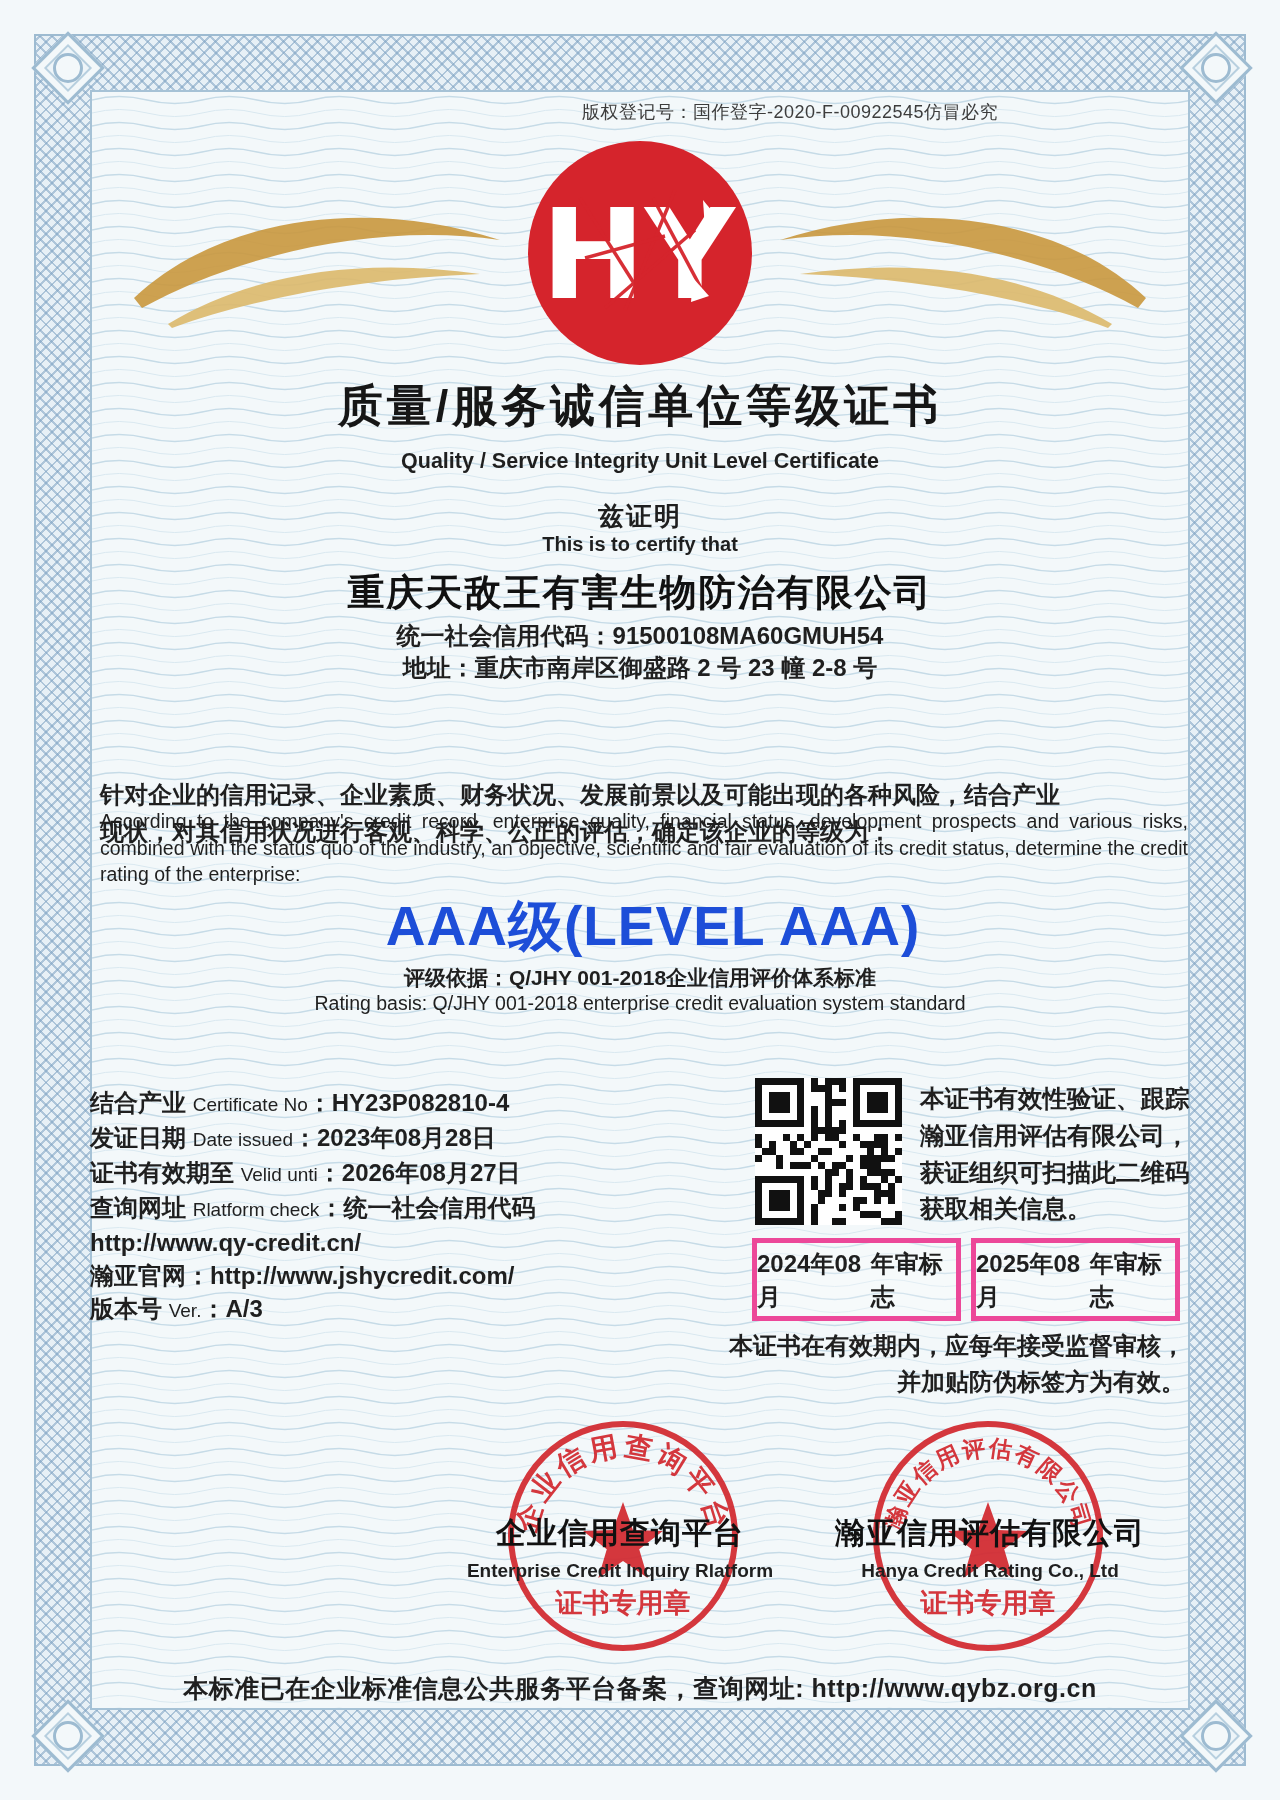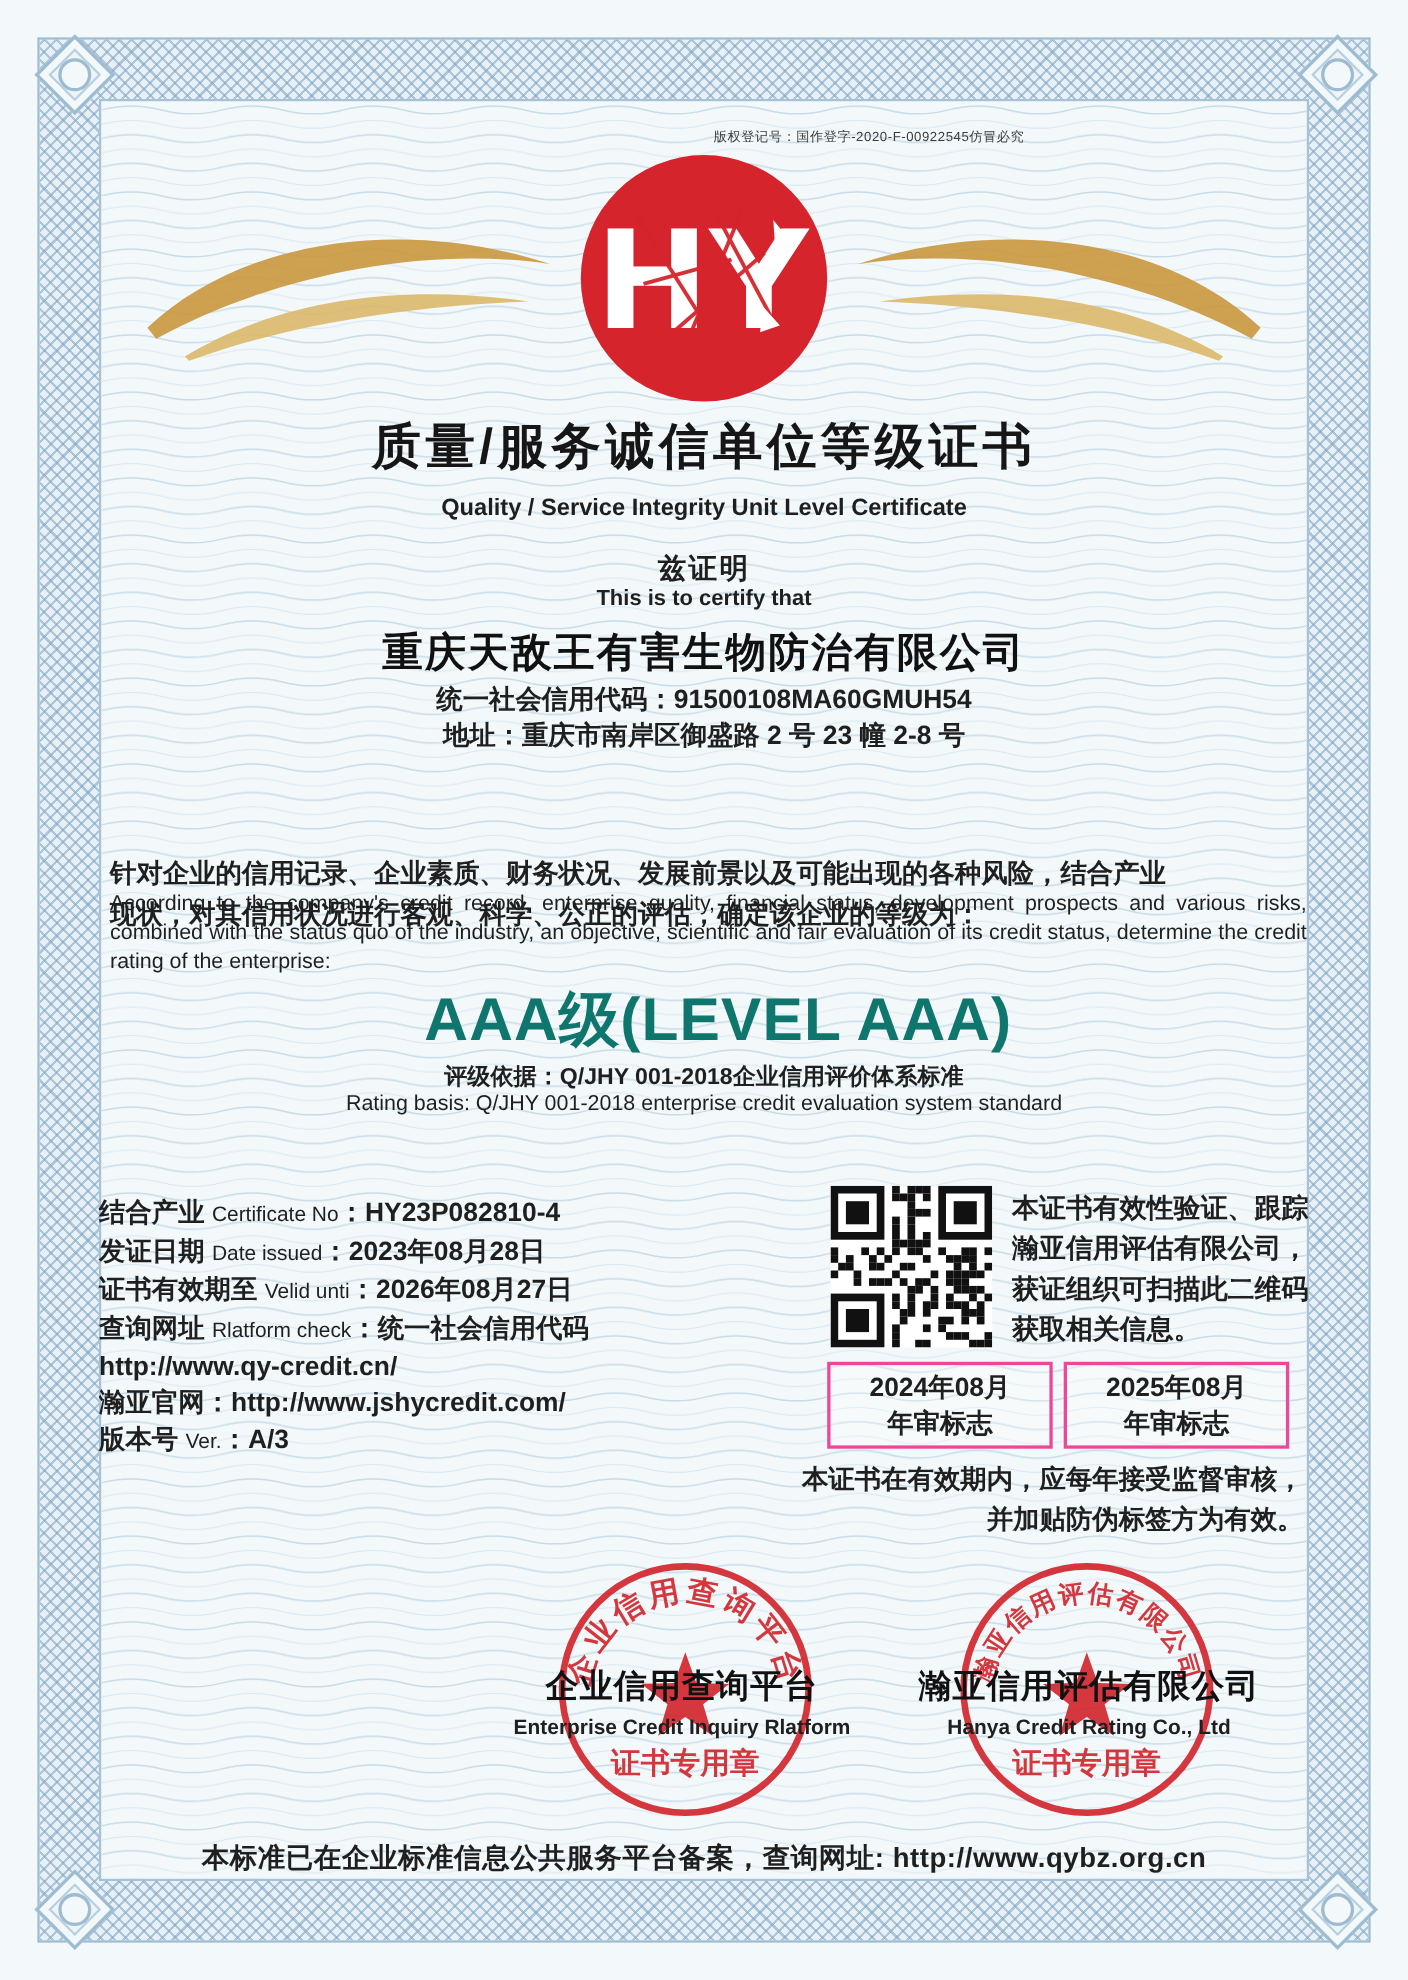--- a/index.html
+++ b/index.html
@@ -29,21 +29,21 @@
     transform:rotate(45deg); background:#eef5f9; border:3px solid #9dbbd1;
     box-shadow:inset 0 0 0 6px #f3f8fa, inset 0 0 0 8px #b7cfdf;
   }
   .corner .button{
     position:absolute; left:35px; top:35px; width:24px; height:24px; border-radius:50%;
     background:#f3f8fa; border:3px solid #9dbbd1;
   }
   .c-tl{left:18px;top:18px;} .c-tr{right:18px;top:18px;} .c-bl{left:18px;bottom:18px;} .c-br{right:18px;bottom:18px;}
   
   .abs{position:absolute; left:0; right:0; text-align:center; z-index:5;}
-  .copyright{left:300px; right:0; top:100px; font-size:12px; color:#3c3c3c; letter-spacing:.5px;margin-top:16px;}
+  .copyright{left:300px; right:0; top:100px; font-size:18px; color:#3c3c3c; letter-spacing:.5px;}
   svg.logo{position:absolute; left:525px; top:138px; z-index:5;}
   svg.flourish{position:absolute; top:196px; z-index:4;}
   .fl-left{left:128px;} .fl-right{left:762px; transform:scaleX(-1);}
   .title-cn{top:376px; font-size:45px; font-weight:700; letter-spacing:4px; color:#161616;}
   .title-en{top:449px; font-size:21.5px; font-weight:600;}
   .zhengming{top:499px; font-size:26px; font-weight:600; letter-spacing:2px;}
   .certify-en{top:533px; font-size:20px; font-weight:600;}
   .company{top:568px; font-size:37px; font-weight:700; letter-spacing:2px; color:#111;}
   .code-line{top:620px; font-size:24px; font-weight:600;}
   .addr-line{top:652px; font-size:24px; font-weight:600;}
@@ -56,22 +56,22 @@
   .basis-en{top:992px; font-size:19.5px; font-weight:500;}
   
   .details{position:absolute; left:90px; top:1086px; z-index:5; text-align:left;}
   .d-row{font-size:24px; line-height:33px; font-weight:600; white-space:nowrap;}
   .d-en{font-size:19px; font-weight:500;}
   
   svg.qr{position:absolute; left:755px; top:1078px; z-index:5; background:#fff;}
   .qr-note{position:absolute; left:920px; top:1081px; width:292px; z-index:5;
     font-size:24.5px; line-height:36.8px; font-weight:600; text-align:left;}
   .boxes{position:absolute; left:752px; top:1238px; z-index:5; display:flex; gap:10px;}
-  .audit-box{width:199px; height:73px; border:3px solid #ec4899; background:rgba(255,255,255,.25);
-    display:flex; flex-direction:column; justify-content:center; align-items:center;
+  .audit-box{width:199px; height:73px; border:5px solid #ec4899; background:rgba(255,255,255,.25);
+    display:flex; flex-direction:row; justify-content:center; align-items:center;
     font-size:24px; font-weight:600; line-height:33px;}
   .audit-note{position:absolute; left:620px; right:95px; top:1328px; z-index:5;
     text-align:right; font-size:24px; line-height:36px; font-weight:600;}
   
   svg.seal{position:absolute; top:1416px; z-index:5; opacity:.92;}
   .seal-left{left:503px;} .seal-right{left:868px;}
   .org{position:absolute; top:1513px; width:400px; z-index:6; text-align:center;}
   .org-left{left:420px;} .org-right{left:790px;}
   .org-cn{font-size:30px; font-weight:700; color:#111; letter-spacing:1px;}
   .org-en{font-size:19px; font-weight:600; margin-top:6px;}
@@ -145,21 +145,21 @@
   <div class="abs company">重庆天敌王有害生物防治有限公司</div>
   <div class="abs code-line">统一社会信用代码：91500108MA60GMUH54</div>
   <div class="abs addr-line">地址：重庆市南岸区御盛路 2 号 23 幢 2-8 号</div>
 
   <div class="intro-cn">
     <div>针对企业的信用记录、企业素质、财务状况、发展前景以及可能出现的各种风险，结合产业</div>
     <div>现状，对其信用状况进行客观、科学、公正的评估，确定该企业的等级为：</div>
   </div>
   <div class="intro-en">According to the company's credit record, enterprise quality, financial status, development prospects and various risks, combined with the status quo of the industry, an objective, scientific and fair evaluation of its credit status, determine the credit rating of the enterprise:</div>
 
-  <div class="abs aaa" style="color:#0f766e;padding-left:26px;">AAA级(LEVEL AAA)</div>
+  <div class="abs aaa" style="color:#1d4ed8;padding-left:26px;">AAA级(LEVEL AAA)</div>
   <div class="abs basis-cn">评级依据：Q/JHY 001-2018企业信用评价体系标准</div>
   <div class="abs basis-en">Rating basis: Q/JHY 001-2018 enterprise credit evaluation system standard</div>
 
   <div class="details">
     <div class="d-row"><span>结合产业</span> <span class="d-en">Certificate No</span><span>：HY23P082810-4</span></div>
     <div class="d-row"><span>发证日期</span> <span class="d-en">Date issued</span><span>：2023年08月28日</span></div>
     <div class="d-row"><span>证书有效期至</span> <span class="d-en">Velid unti</span><span>：2026年08月27日</span></div>
     <div class="d-row"><span>查询网址</span> <span class="d-en">Rlatform check</span><span>：统一社会信用代码</span></div>
     <div class="d-row"><span>http://www.qy-credit.cn/</span></div>
     <div class="d-row"><span>瀚亚官网</span><span>：http://www.jshycredit.com/</span></div>

